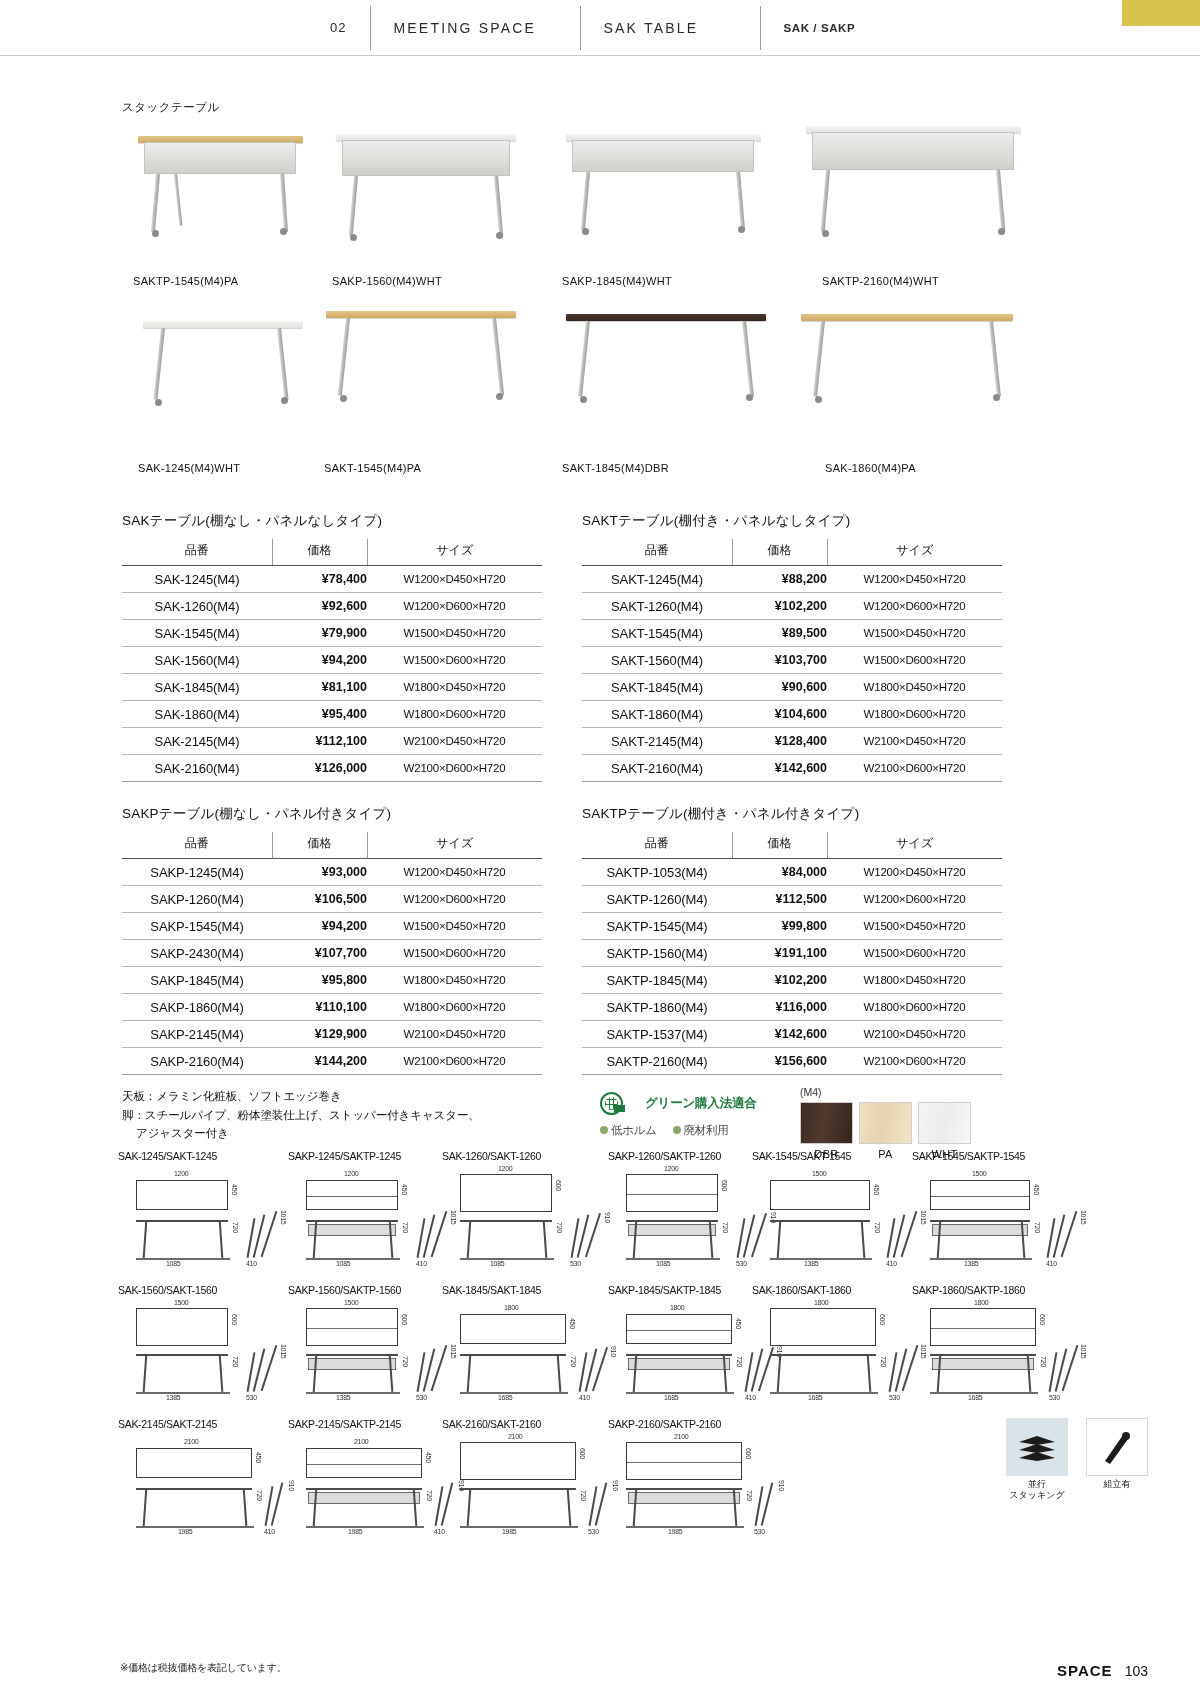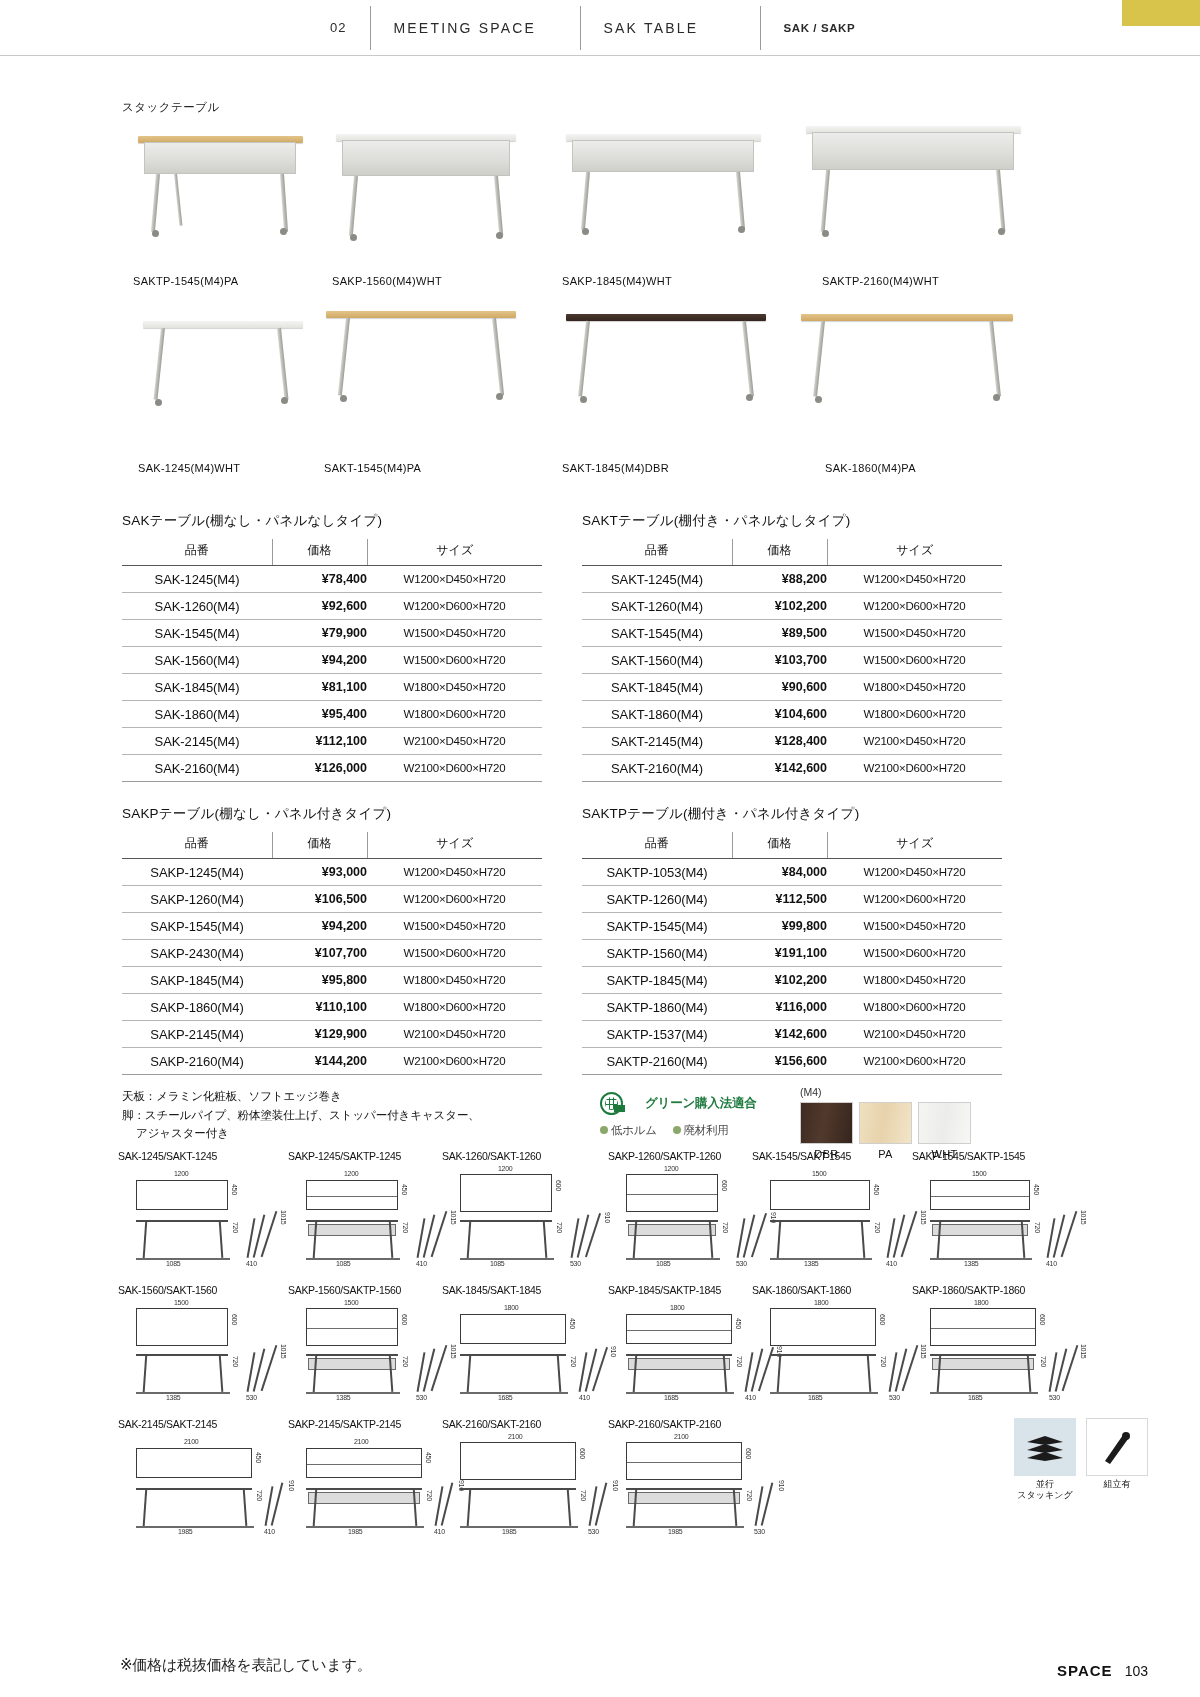--- a/index.html
+++ b/index.html
@@ -181,29 +181,29 @@
   }
   .side-top { position:absolute; height:2px; background:#4a4a4a; }
   .side-apron { position:absolute; background:#dcdcdc; border:1px solid #6a6a6a; }
   .side-leg { position:absolute; width:1.5px; background:#4a4a4a; }
   .side-base { position:absolute; height:1.5px; background:#6a6a6a; }
   .fold-line { position:absolute; background:#4a4a4a; width:1.5px; }
   .dim-h { position:absolute; font-size:7px; color:#333; writing-mode: vertical-rl; letter-spacing:-.3px; }
 
   
   .bot-icons { position: absolute; right: 52px; top: 1418px; display: flex; gap: 10px; }
-  .bot-icon { text-align: center; }
+  .bot-icon { text-align: center; margin-left: 8px; }
   .bi-box { width: 62px; height: 58px; background: #d9e3ea; display:flex; align-items:center; justify-content:center; }
   .bi-box2 { width: 62px; height: 58px; background: #ffffff; border:1px solid #d8d8d8; display:flex; align-items:center; justify-content:center; }
   .bi-label { font-size: 9px; margin-top: 3px; color: #111; line-height: 1.25; }
 
   
   .footnote {
     position: absolute; left: 120px; bottom: 22px;
-    font-size: 15px; color: #222; letter-spacing: -.2px;
+    font-size: 10px; color: #222; letter-spacing: -.2px;
   }
   .footer-brand {
     position: absolute; right: 52px; bottom: 18px;
     display: flex; align-items: baseline; gap: 12px;
   }
   .brand-aico { font-size: 15px; font-weight: bold; letter-spacing: 1px; color: #111; }
   .brand-page { font-size: 14px; color: #111; }
 </style>
 </head>
 <body>

